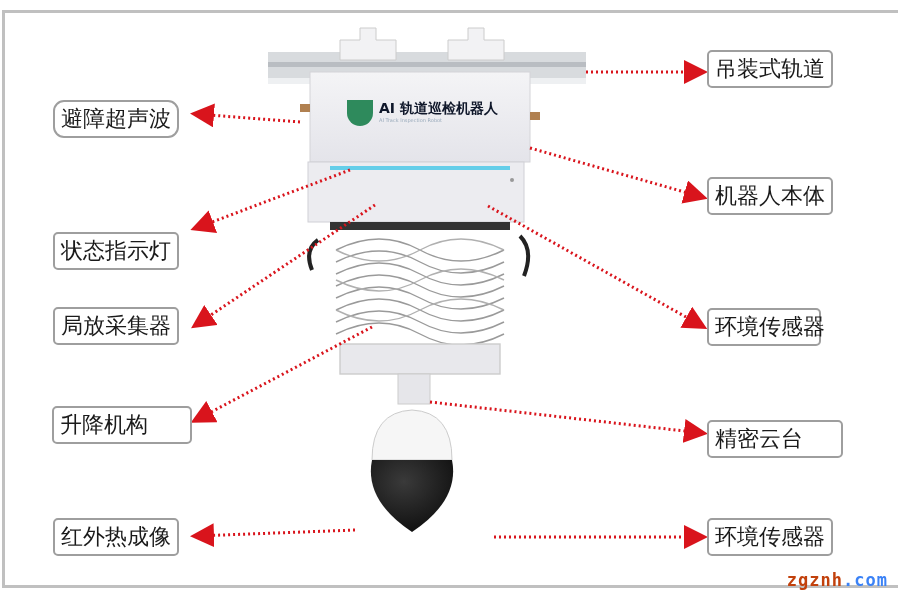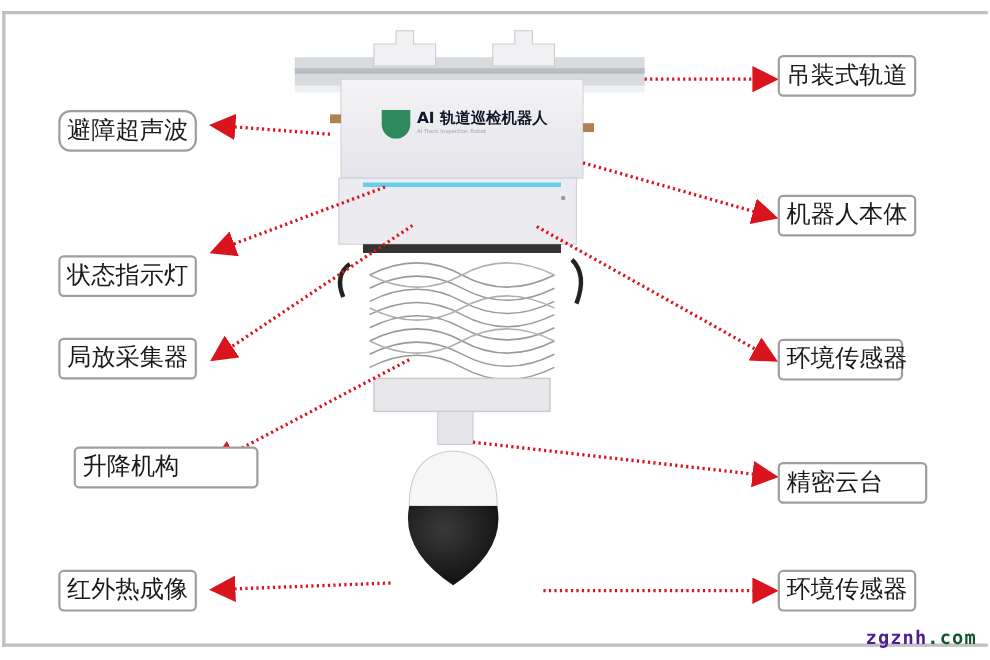--- a/index.html
+++ b/index.html
@@ -5,22 +5,22 @@
   html, body { margin:0; padding:0; }
   body { width:900px; height:600px; background:#ffffff; position:relative; overflow:hidden;
          font-family:"DejaVu Sans", sans-serif; }
   .frame { position:absolute; left:2px; top:10px; width:896px; height:578px;
            border-left:3px solid #c0c0c0; border-top:3px solid #c0c0c0; border-bottom:3px solid #c0c0c0; box-sizing:border-box; }
   .label { position:absolute; height:38px; box-sizing:border-box; border:2px solid #9e9e9e; border-radius:5px;
            background:#fff; font-size:22px; line-height:34px; color:#1a1a1a; padding:0 6px; white-space:nowrap; }
   svg.overlay { position:absolute; left:0; top:0; }
   .watermark { position:absolute; right:12px; bottom:10px; font-family:"DejaVu Sans Mono", monospace;
                font-weight:bold; font-size:17px; letter-spacing:1px; }
-  .wm-red { color:#4c1d95; }
-  .wm-black { color:#14532d; }
+  .wm-red { color:#c2410c; }
+  .wm-black { color:#3b82f6; }
   .brand { position:absolute; left:347px; top:100px; display:flex; align-items:flex-start; }
   .brand-badge { width:26px; height:26px; background:#2e8a5c; border-radius:0 0 13px 13px; }
   .brand-text { margin-left:6px; }
   .brand-title { color:#0f172a; font-weight:bold; font-size:14px; line-height:16px; }
   .brand-sub { color:#9ab; font-size:5px; line-height:8px; }
 </style>
 </head>
 <body>
 
 <div class="frame"></div>
@@ -100,21 +100,21 @@
   <div class="brand-badge"></div>
   <div class="brand-text">
     <div class="brand-title">AI 轨道巡检机器人</div>
     <div class="brand-sub">AI Track Inspection Robot</div>
   </div>
 </div>
 
 <div class="label" style="left:53px; top:100px;border-radius:11px;">避障超声波</div>
 <div class="label" style="left:53px; top:210px;margin-top:22px;">状态指示灯</div>
 <div class="label" style="left:53px; top:307px;">局放采集器</div>
-<div class="label" style="left:67px; top:406px; width:168px;">升降机构</div>
+<div class="label" style="left:52px; top:406px; width:140px;">升降机构</div>
 <div class="label" style="left:53px; top:518px;text-align:center;">红外热成像</div>
 
 <div class="label" style="left:707px; top:50px;">吊装式轨道</div>
 <div class="label" style="left:707px; top:177px;">机器人本体</div>
 <div class="label" style="left:707px; top:308px; width:114px; text-align:left;">环境传感器</div>
 <div class="label" style="left:707px; top:420px; width:136px;">精密云台</div>
 <div class="label" style="left:707px; top:518px;">环境传感器</div>
 
 <div class="watermark">
   <span class="wm-red">zgznh</span><span class="wm-black">.com</span>

